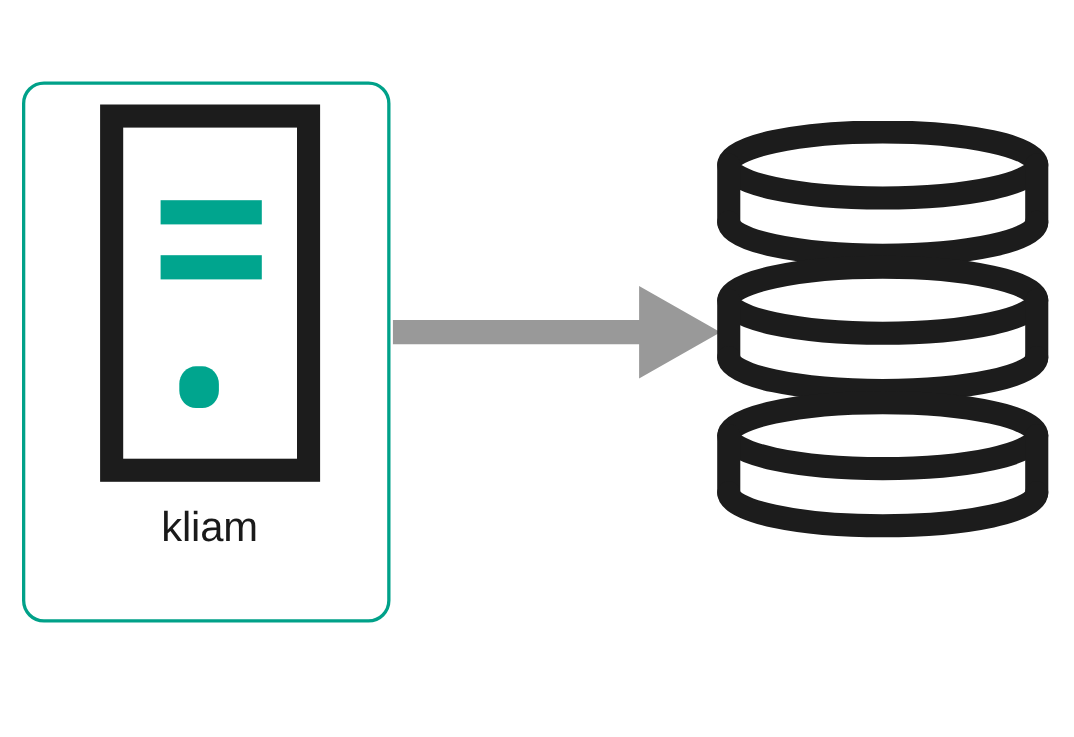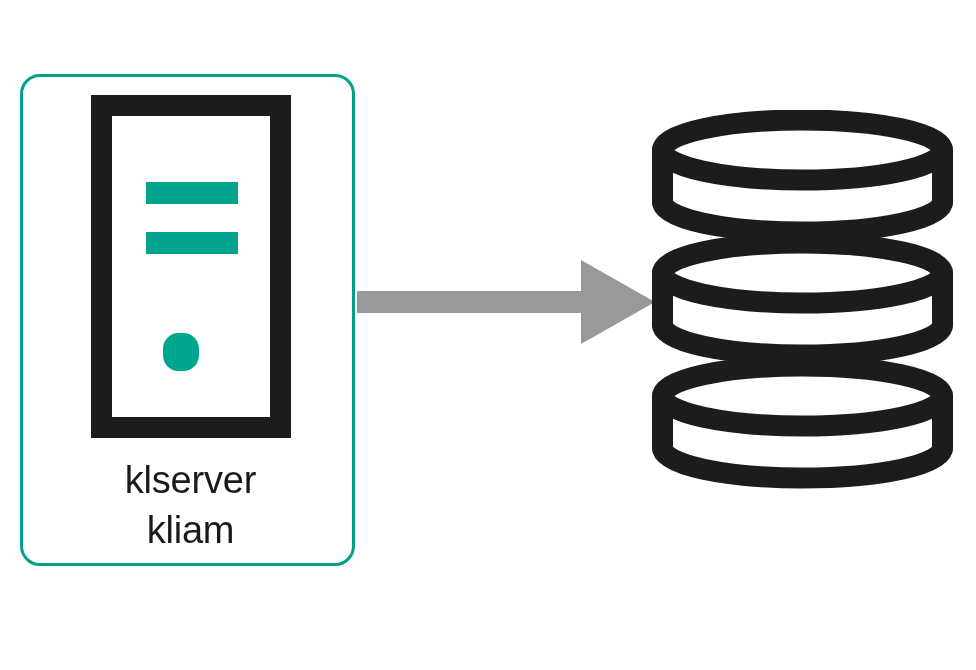--- a/index.html
+++ b/index.html
@@ -106,21 +106,20 @@
 
   <div class="node-card">
 
     <div class="server-tower">
       <div class="server-bar bar-1"></div>
       <div class="server-bar bar-2"></div>
       <div class="server-led"></div>
     </div>
 
     <div class="node-label">
-      <span class="label-line">klserver</span>
       <span class="label-line">kliam</span>
     </div>
 
   </div>
 
   <svg class="flow-arrow" viewBox="0 0 298 88">
     <polygon points="0,33 224,33 224,2 298,44 224,86 224,55 0,55" fill="#999999"></polygon>
   </svg>
 
   <svg class="db-cylinder" viewBox="0 0 305 385">

